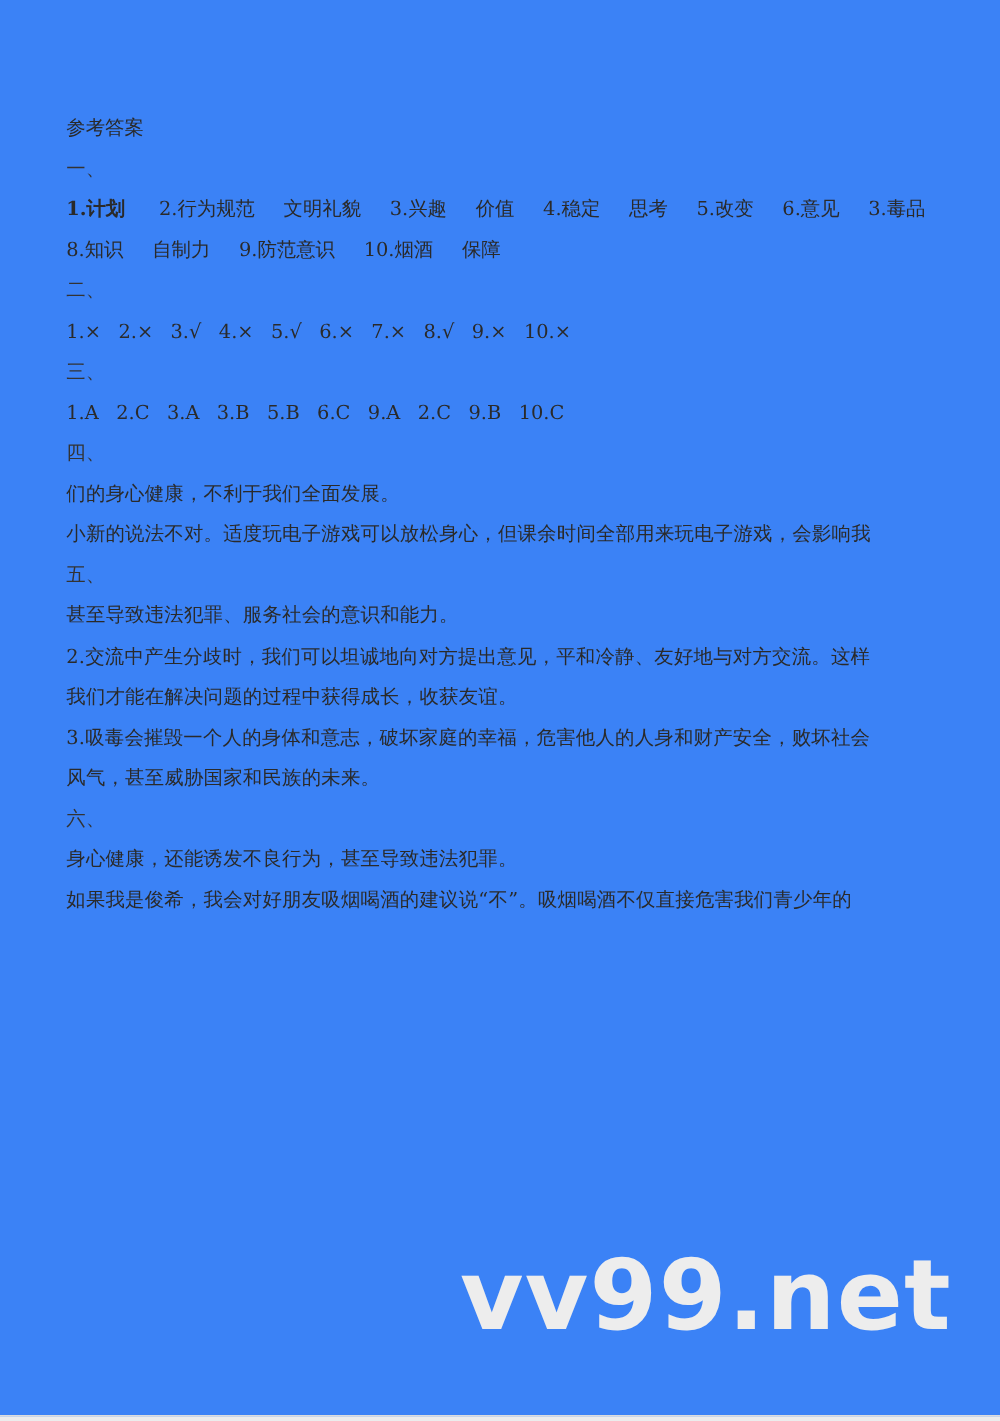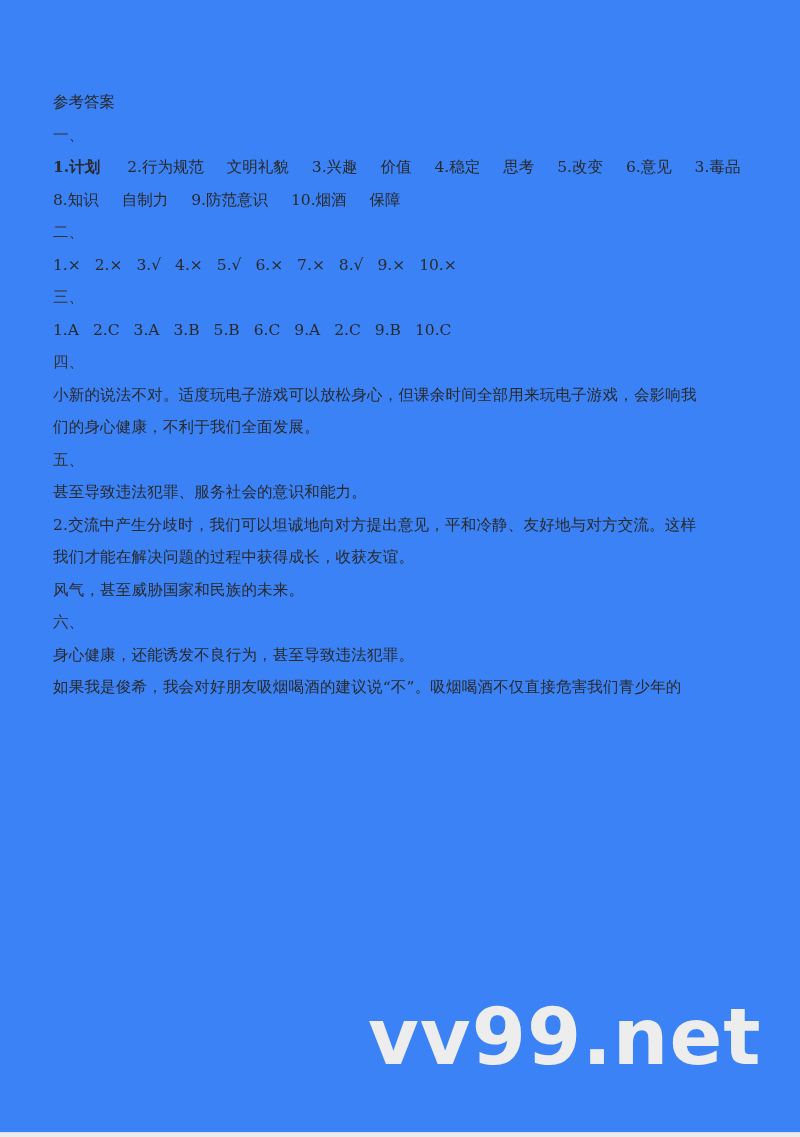--- a/index.html
+++ b/index.html
@@ -117,27 +117,28 @@
       <span class="item">3.B</span>
       <span class="item">5.B</span>
       <span class="item">6.C</span>
       <span class="item">9.A</span>
       <span class="item">2.C</span>
       <span class="item">9.B</span>
       <span class="item">10.C</span>
     </span>
 
     <span class="line section-heading">四、</span>
+    <span class="line para">们的身心健康，不利于我们全面发展。</span>
     <span class="line para">小新的说法不对。适度玩电子游戏可以放松身心，但课余时间全部用来玩电子游戏，会影响我</span>
-    <span class="line para">们的身心健康，不利于我们全面发展。</span>
 
     <span class="line section-heading">五、</span>
     <span class="line para">甚至导致违法犯罪、服务社会的意识和能力。</span>
     <span class="line para">2.交流中产生分歧时，我们可以坦诚地向对方提出意见，平和冷静、友好地与对方交流。这样</span>
     <span class="line para">我们才能在解决问题的过程中获得成长，收获友谊。</span>
+    <span class="line para">3.吸毒会摧毁一个人的身体和意志，破坏家庭的幸福，危害他人的人身和财产安全，败坏社会</span>
     <span class="line para">风气，甚至威胁国家和民族的未来。</span>
 
     <span class="line section-heading">六、</span>
     <span class="line para">身心健康，还能诱发不良行为，甚至导致违法犯罪。</span>
     <span class="line para">如果我是俊希，我会对好朋友吸烟喝酒的建议说“不”。吸烟喝酒不仅直接危害我们青少年的</span>
 
   </div>
 
   <div class="watermark">vv99.net</div>
 </div>

